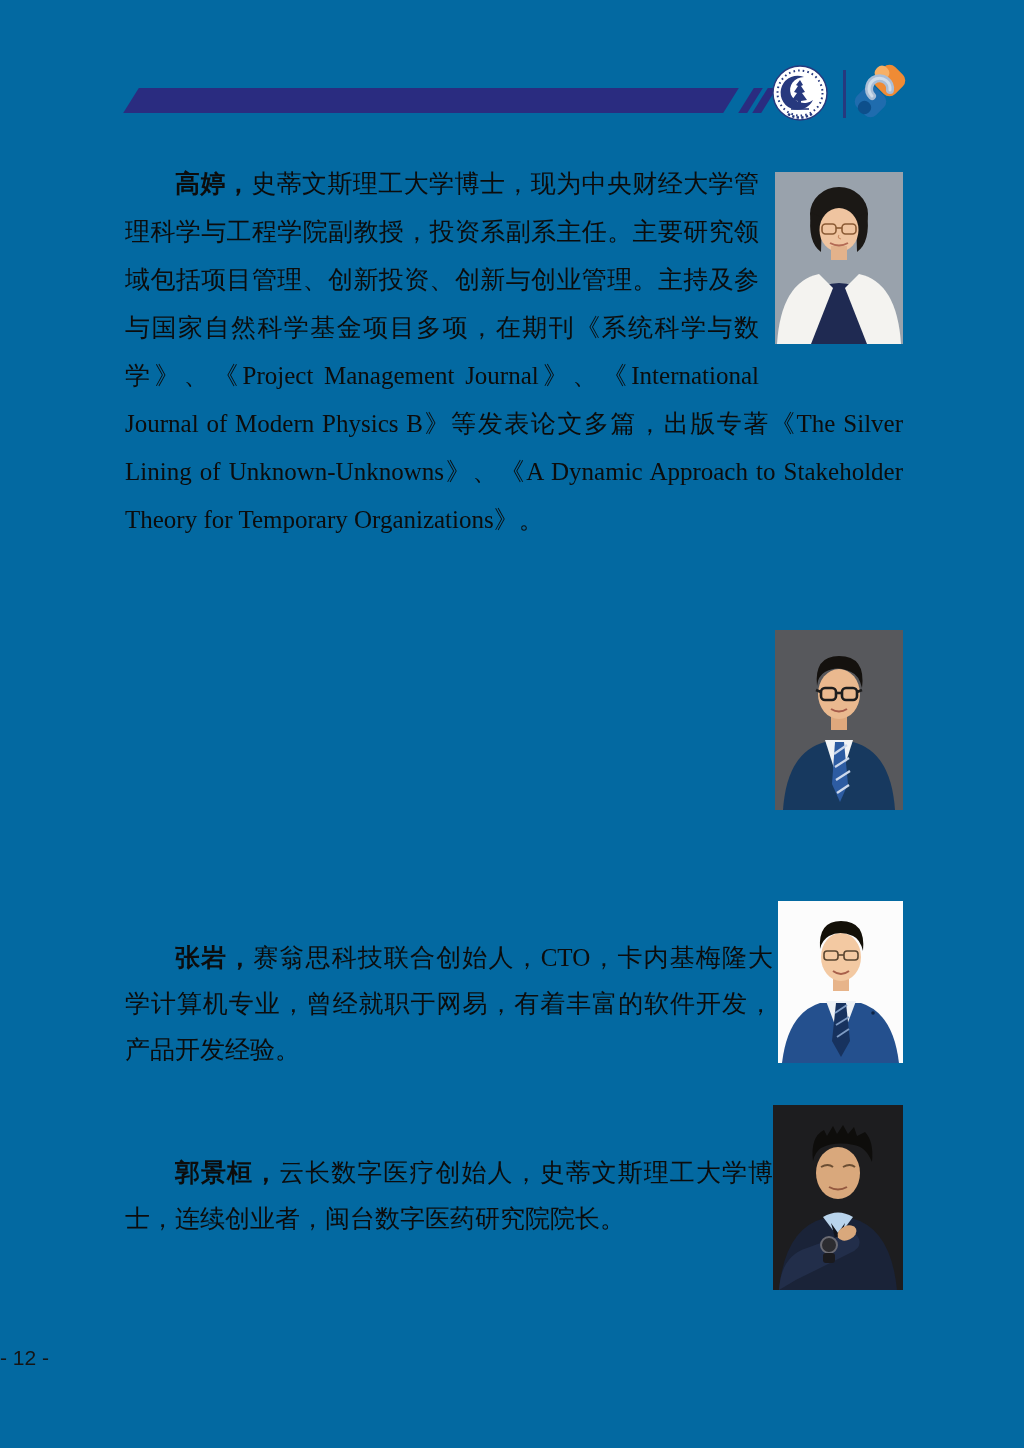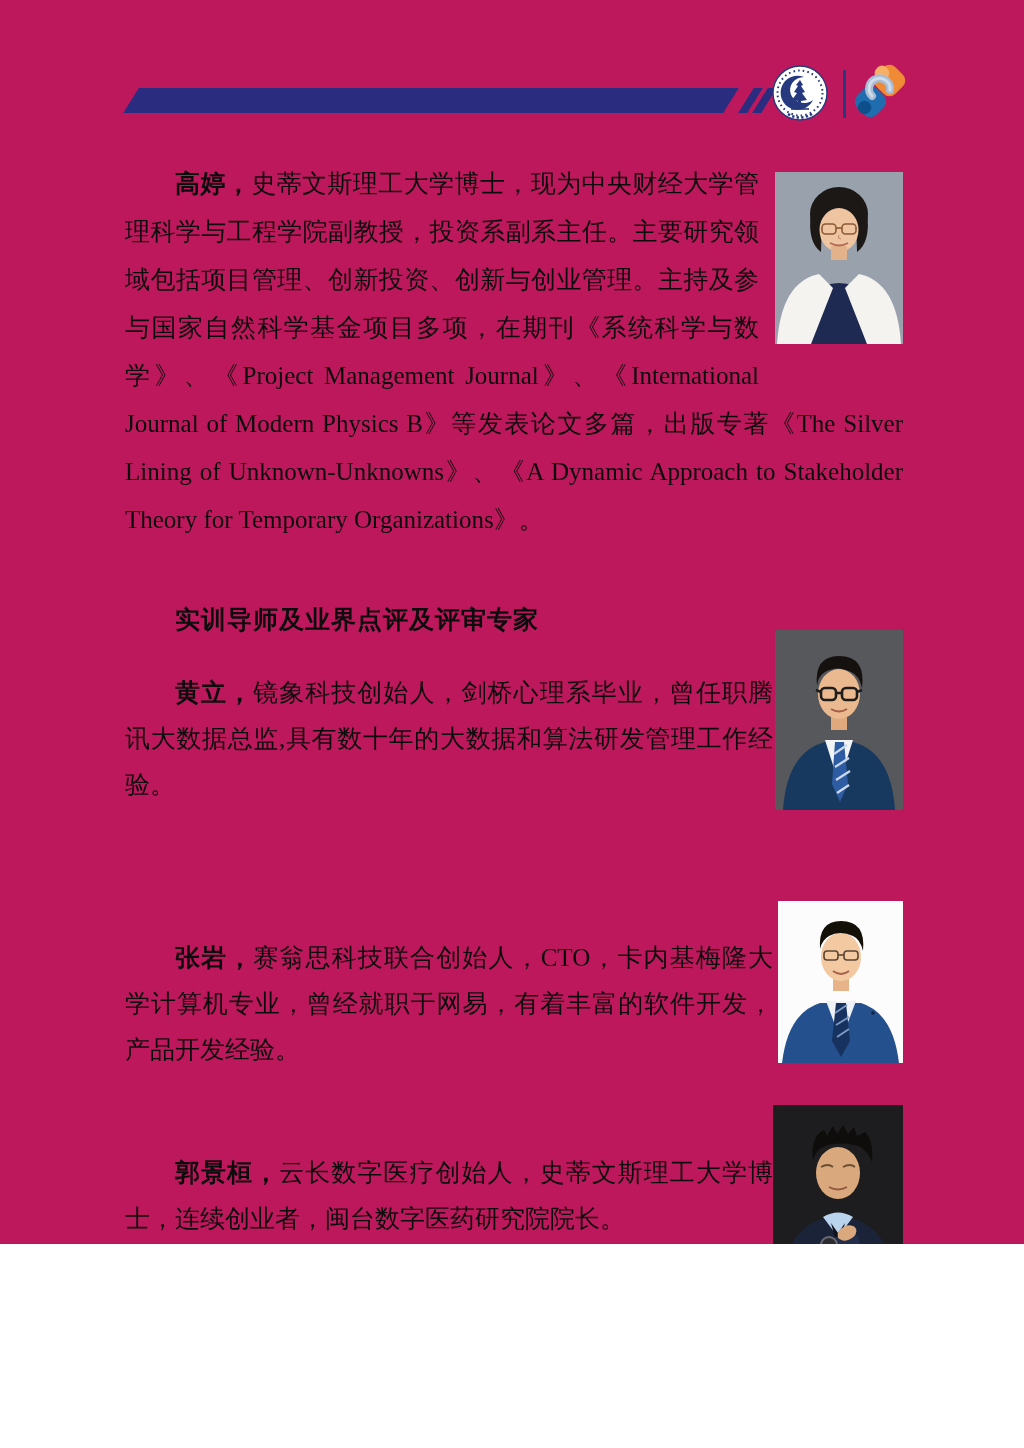--- a/index.html
+++ b/index.html
@@ -1,21 +1,21 @@
 <!DOCTYPE html>
 <html><head>
 <meta charset="utf-8">
 <style>
   * { box-sizing: border-box; }
   html, body { margin: 0; padding: 0; background: #ffffff; }
   .page {
     position: relative;
     width: 1024px;
-    height: 1244px;
-    background: #be185d;
+    height: 1448px;
+    background: #0369a1;
     overflow: hidden;
     font-family: "Liberation Serif", "DejaVu Serif", serif;
     color: #0c0c0c;
   }
 
   
   .hbar {
     position: absolute; left: 131px; top: 88px;
     width: 600px; height: 25px;
     background: #2a2c80;
@@ -127,21 +127,20 @@
         <path d="M64 63 q-2 3 2 4" stroke="#c98d66" fill="none" stroke-width="1.2"></path>
         <path d="M55 71 q9 5 18 0" stroke="#b36b55" fill="none" stroke-width="1.8"></path>
         <path d="M34 172 v-50 q30 -22 60 0 v50 z" fill="#1f2a52"></path>
         <path d="M2 172 q4 -62 42 -70 l14 14 -22 56 z" fill="#f4f3f0"></path>
         <path d="M126 172 q-4 -62 -42 -70 l-14 14 22 56 z" fill="#f4f3f0"></path>
       </svg>
     </div>
     <p><span class="bname">高婷，</span><span>史蒂文斯理工大学博士，现为中央财经大学管理科学与工程学院副教授，投资系副系主任。主要研究领域包括项目管理、创新投资、创新与创业管理。主持及参与国家自然科学基金项目多项，在期刊《系统科学与数学》、《Project Management Journal》、《International Journal of Modern Physics B》等发表论文多篇，出版专著《The Silver Lining of Unknown-Unknowns》、《A Dynamic Approach to Stakeholder Theory for Temporary Organizations》。</span></p>
   </div>
 
-  <div class="heading">实训导师及业界点评及评审专家</div>
 
   <div class="bio" id="bio-huang">
     <div class="bphoto">
       <svg width="128" height="180" viewBox="0 0 128 180">
         <rect width="128" height="180" fill="#57585c"></rect>
         <path d="M8 180 q4 -58 42 -68 h28 q38 10 42 68 z" fill="#17395f"></path>
         <path d="M50 110 h28 l-14 44 z" fill="#f1f3f5"></path>
         <path d="M60 112 h9 l4 42 -8 18 -8 -18 z" fill="#2d5ca2"></path>
         <g stroke="#cdd9ec" stroke-width="2.2">
           <path d="M59 124 l13 -9"></path>
@@ -155,21 +154,20 @@
         <g stroke="#1d1d1d" stroke-width="2.6" fill="none">
           <rect x="46" y="58" width="15" height="12" rx="4"></rect>
           <rect x="67" y="58" width="15" height="12" rx="4"></rect>
           <path d="M61 63 h6"></path>
             <path d="M46 62 l-5 -2"></path>
             <path d="M82 62 l5 -2"></path>
         </g>
         <path d="M56 79 q8 5 16 0" stroke="#a65c4a" fill="none" stroke-width="2"></path>
       </svg>
     </div>
-    <p><span class="bname">黄立，</span><span>镜象科技创始人，剑桥心理系毕业，曾任职腾讯大数据总监,具有数十年的大数据和算法研发管理工作经验。</span></p>
   </div>
 
   <div class="bio" id="bio-zhang">
     <div class="bphoto">
       <svg width="125" height="162" viewBox="0 0 125 162">
         <rect width="125" height="162" fill="#fcfcfc"></rect>
         <path d="M4 162 q6 -50 38 -60 h41 q32 10 38 60 z" fill="#24508e"></path>
         <path d="M48 100 h30 l-15 40 z" fill="#eef2f6"></path>
         <path d="M58 102 h10 l4 38 -9 16 -9 -16 z" fill="#17325e"></path>
         <g stroke="#7f9cc4" stroke-width="1.8">

